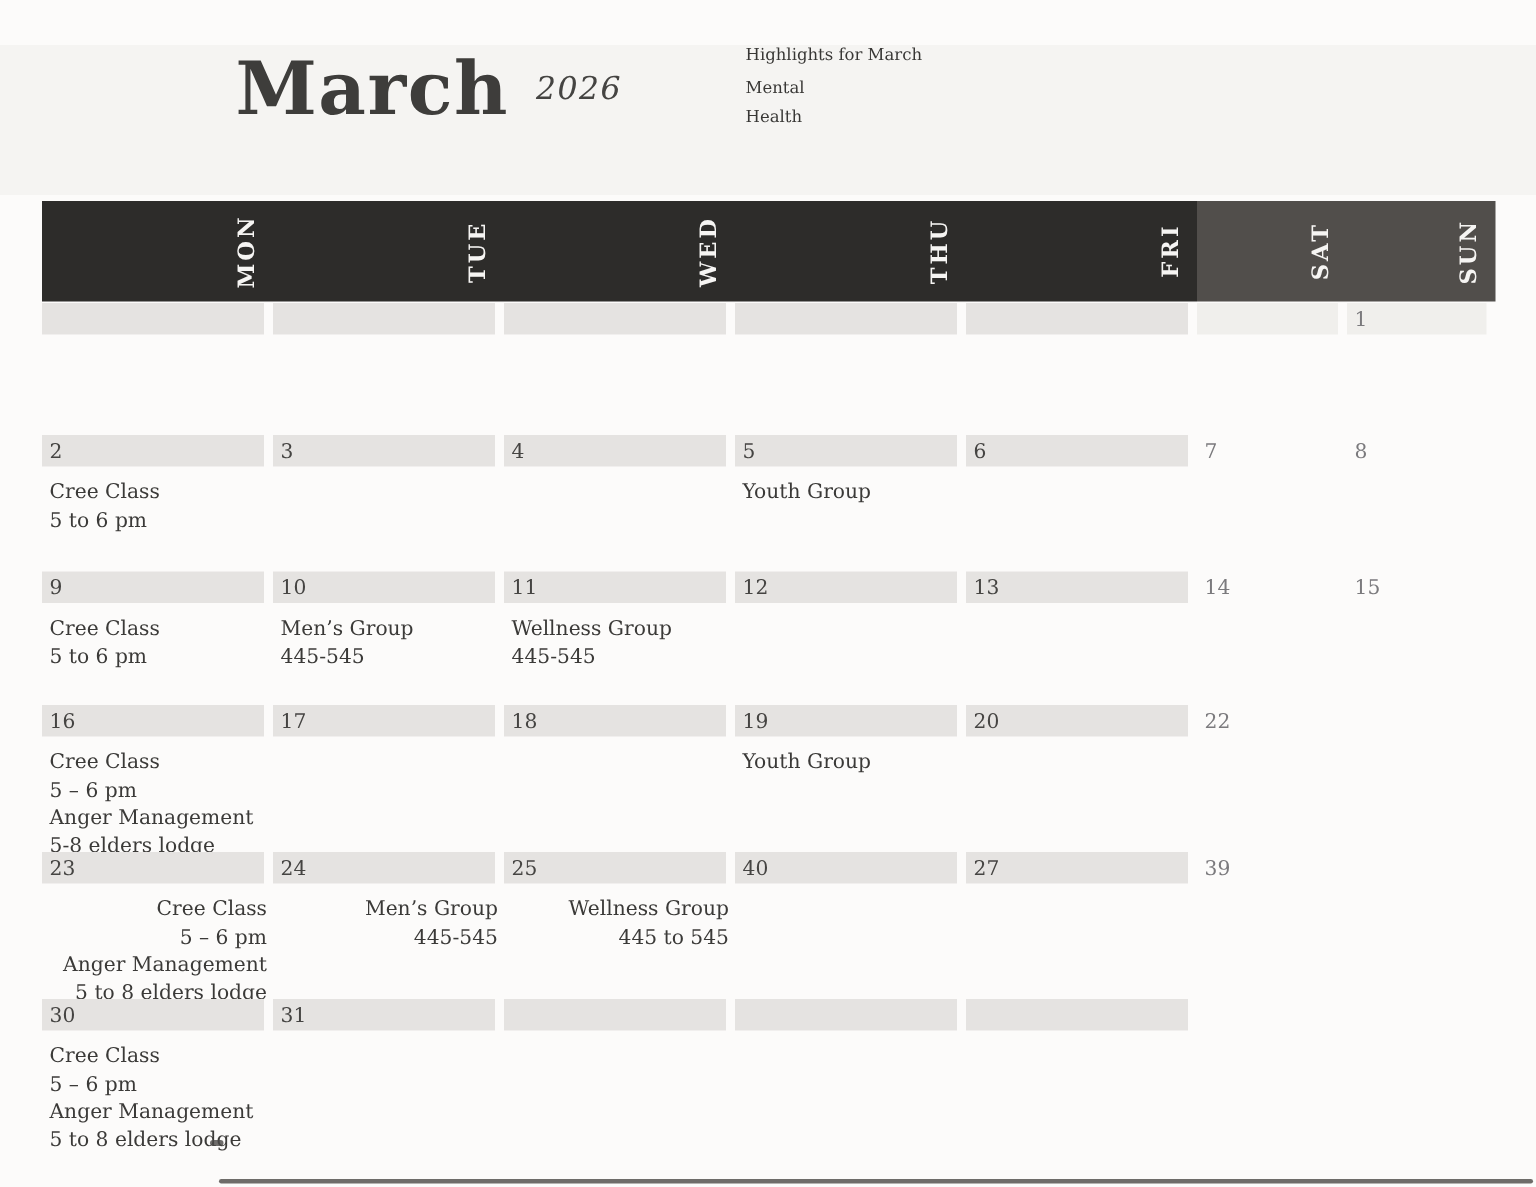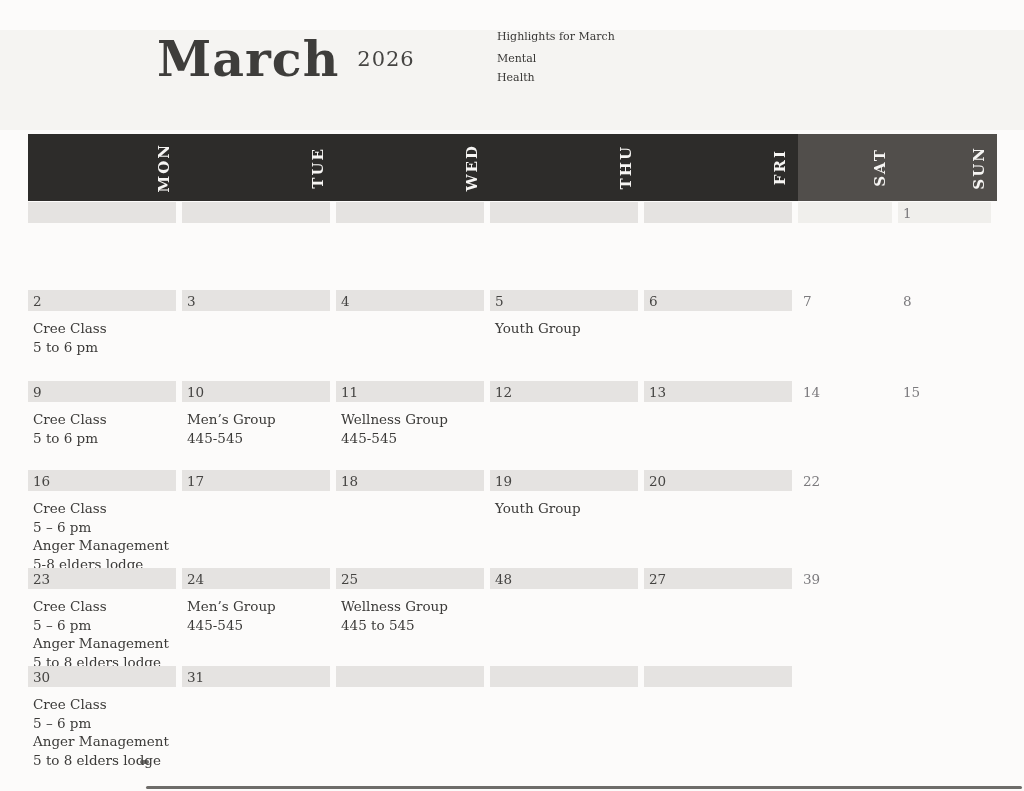--- a/index.html
+++ b/index.html
@@ -13,21 +13,21 @@
   .scan-wash{
     position:absolute;left:0;top:30px;width:1024px;height:100px;
     background:rgba(208,205,201,0.14);pointer-events:none;
   }
   
   .masthead{position:absolute;left:157px;top:30px;display:flex;align-items:flex-start;}
   .month-title{
     font-size:49px;font-weight:bold;letter-spacing:1px;color:#3e3d3b;line-height:1.2;text-align:center;
   }
   .year-label{
-    font-size:21px;color:#454442;margin:17px 0 0 18px;letter-spacing:1px;
+    font-size:21px;color:#454442;margin:17px 0 0 18px;letter-spacing:1px;font-style:italic;
   }
   .highlights{position:absolute;left:497px;top:27px;font-size:11px;line-height:19px;color:#383735;}
   .highlights .hl-heading{margin-bottom:3px;}
   
   .calendar{position:absolute;left:28px;top:134px;width:969px;}
   .grid-row{display:grid;grid-template-columns:154px 154px 154px 154px 154px 100px 99px;}
   .cal-header{height:67px;}
   .header-cell{
     background:var(--header-weekday,#2d2c2a);
     display:flex;justify-content:flex-end;align-items:center;
@@ -266,21 +266,21 @@
           <div class="strip">
             <span class="day-number">20</span>
           </div>
         </div>
         <div class="day-cell weekend">
           <div class="strip">
             <span class="day-number">22</span>
           </div>
         </div>
       </div>
-      <div class="grid-row week" style="height: 98px;">
+      <div class="grid-row week" style="height: 98px; text-align: right;">
         <div class="day-cell">
           <div class="strip">
             <span class="day-number">23</span>
           </div>
           <div class="events">
             <div class="event-line">Cree Class</div>
             <div class="event-line">5 – 6 pm</div>
             <div class="event-line">Anger Management</div>
             <div class="event-line">5 to 8 elders lodge</div>
           </div>
@@ -298,21 +298,21 @@
           <div class="strip">
             <span class="day-number">25</span>
           </div>
           <div class="events">
             <div class="event-line">Wellness Group</div>
             <div class="event-line">445 to 545</div>
           </div>
         </div>
         <div class="day-cell">
           <div class="strip">
-            <span class="day-number">48</span>
+            <span class="day-number">40</span>
           </div>
         </div>
         <div class="day-cell">
           <div class="strip">
             <span class="day-number">27</span>
           </div>
         </div>
         <div class="day-cell weekend">
           <div class="strip">
             <span class="day-number">39</span>

